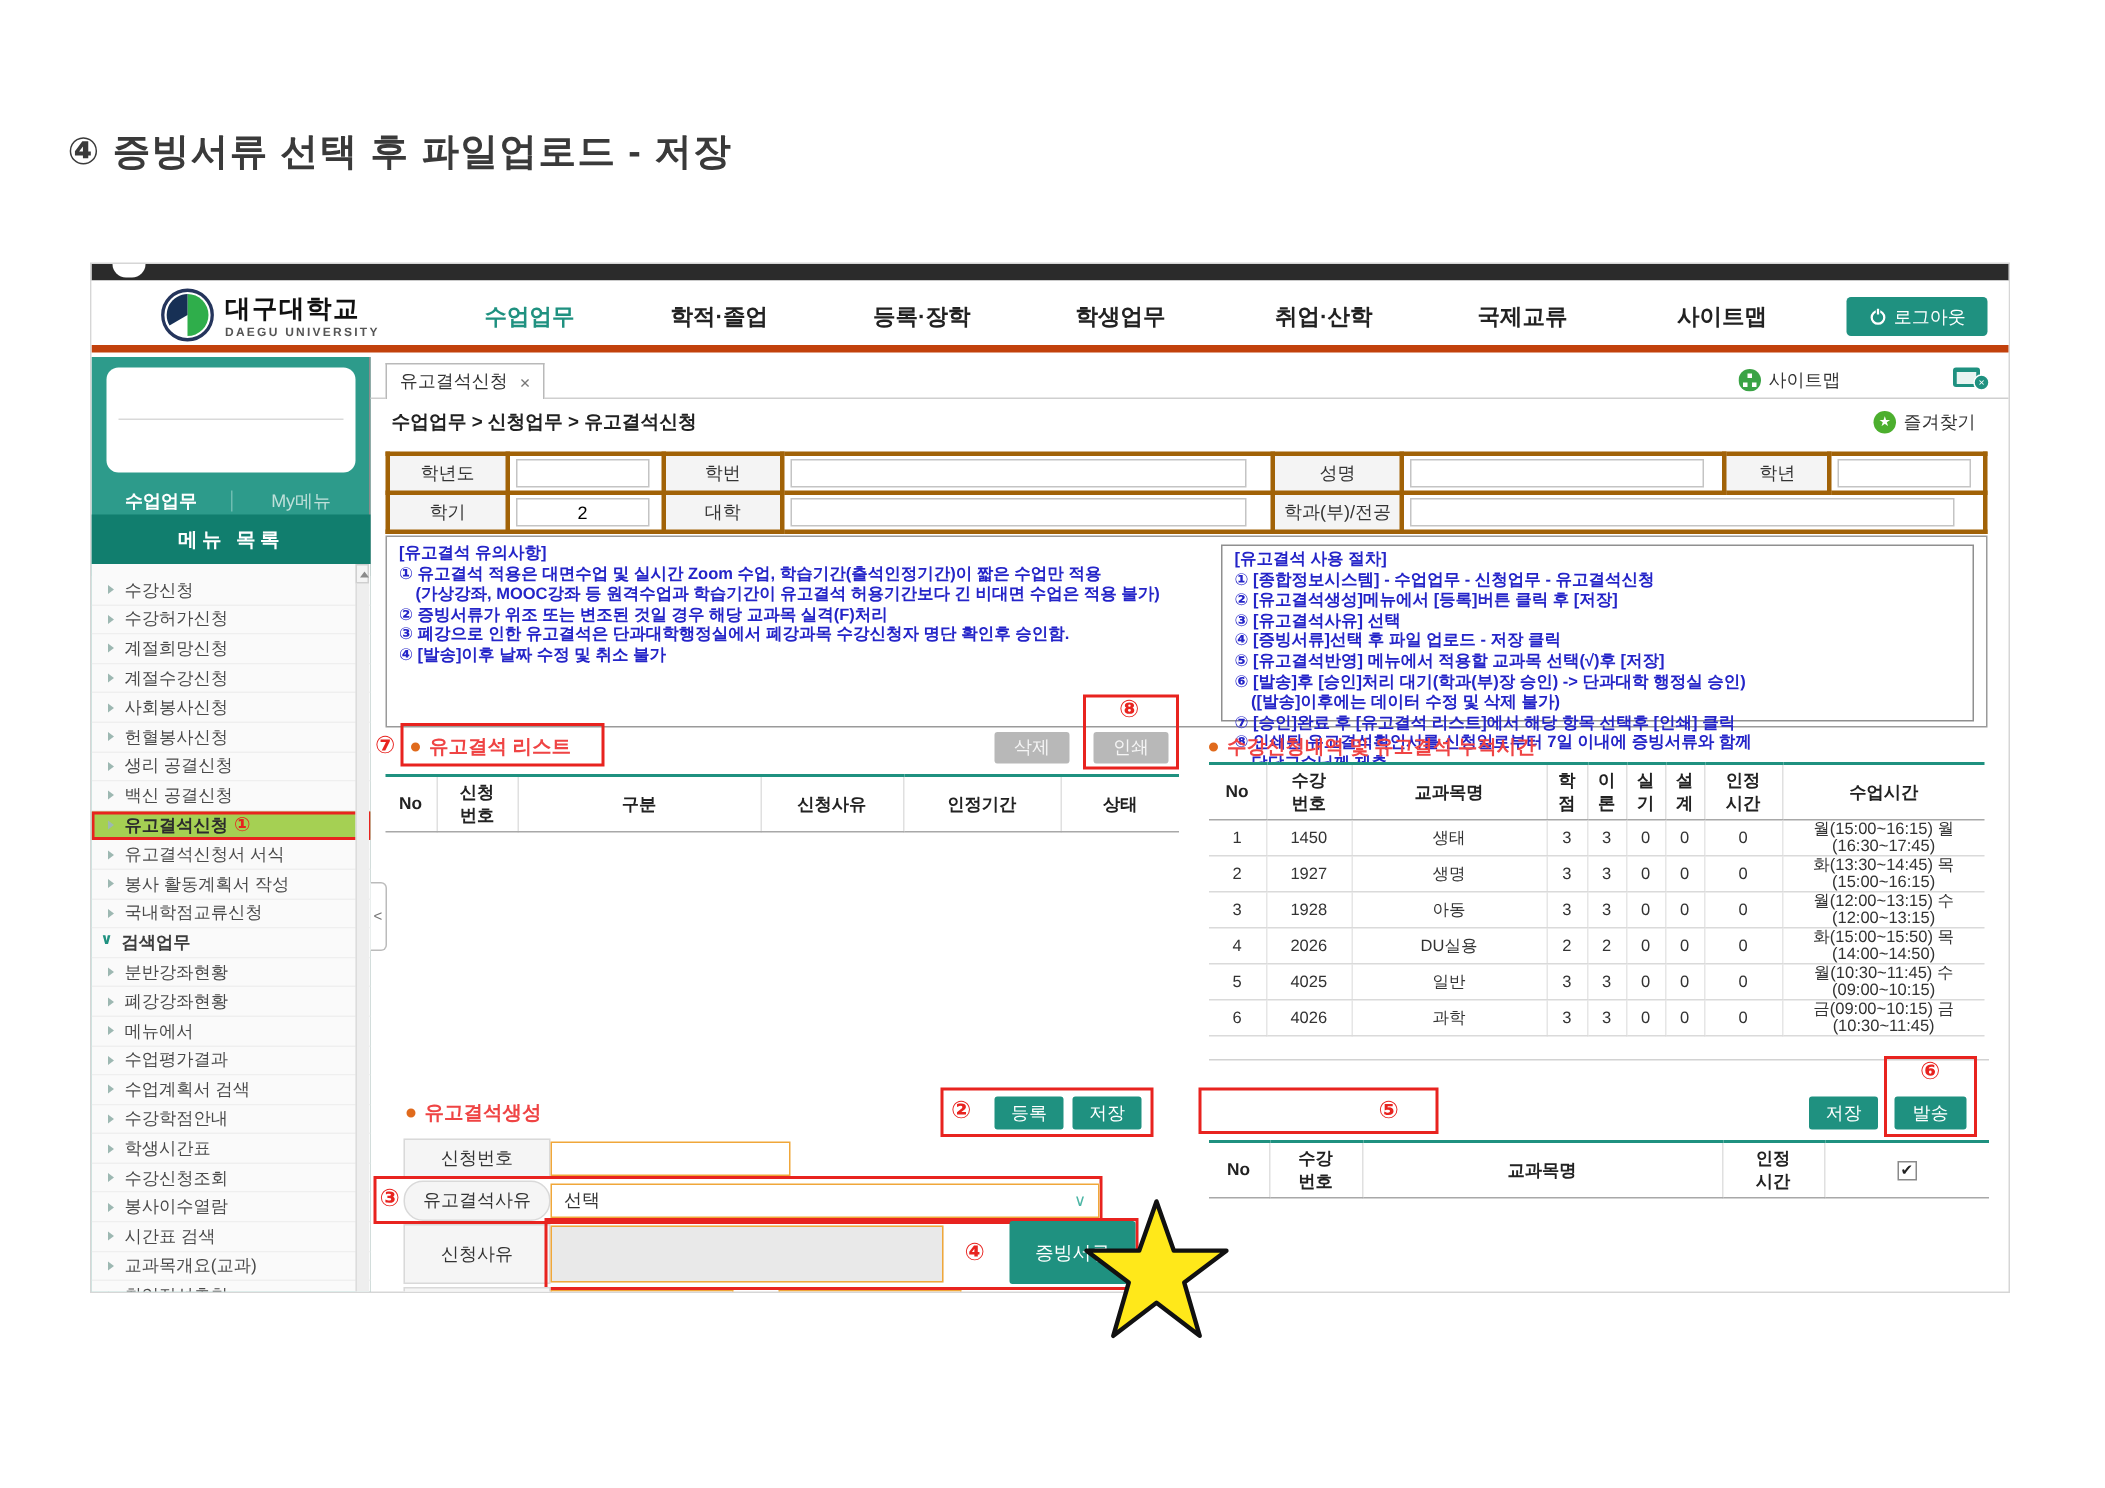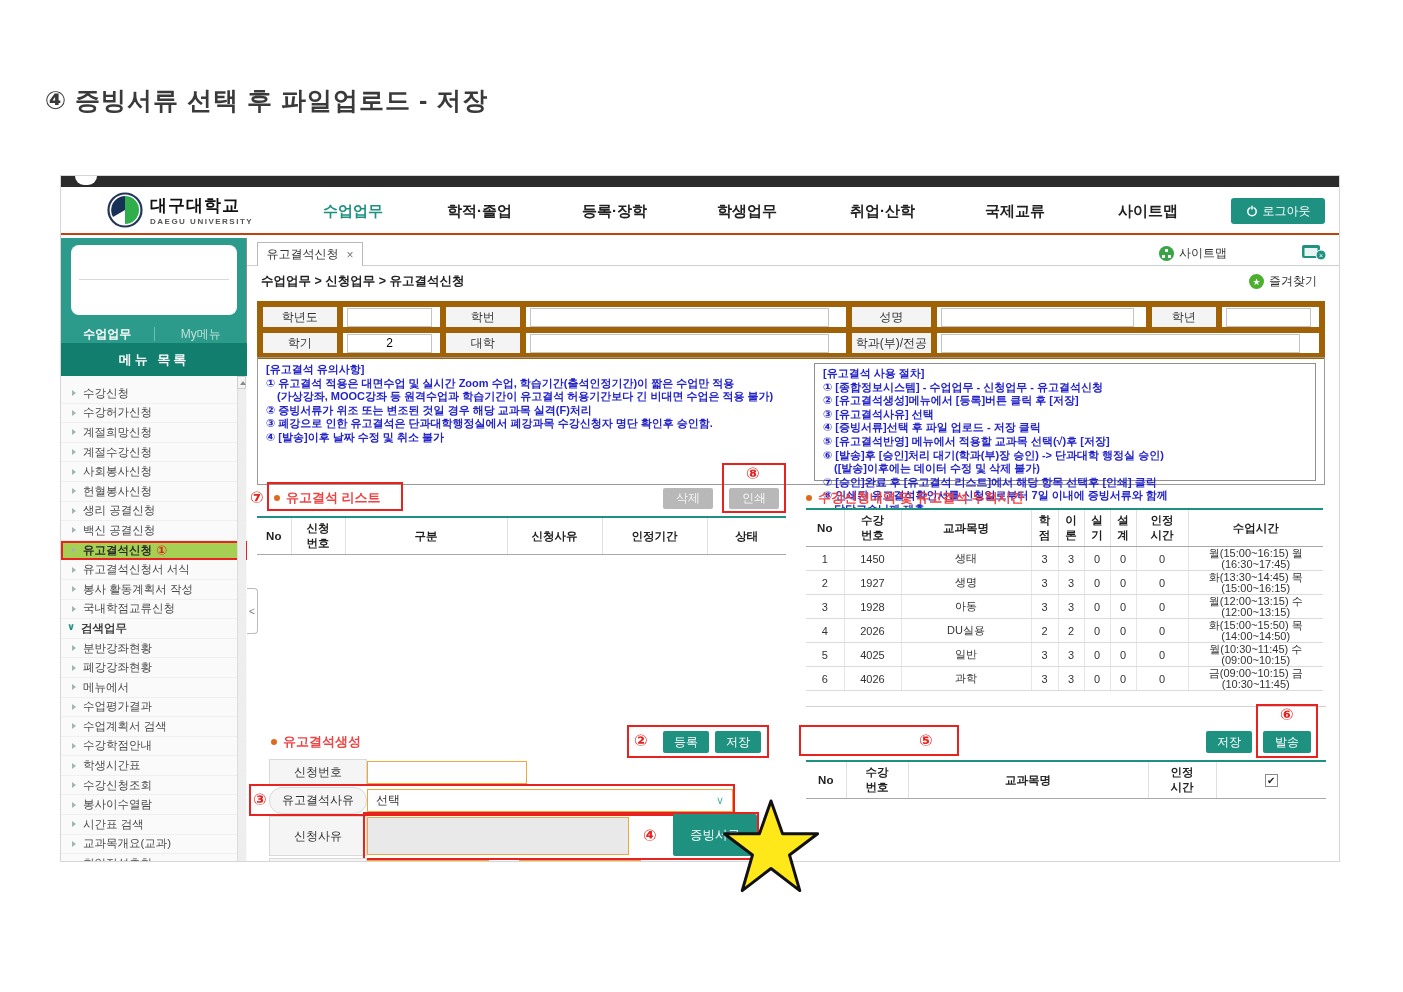--- a/index.html
+++ b/index.html
@@ -10,21 +10,21 @@
 
   
   .ptitle { position:absolute; left:45px; top:84px; font-size:25px; font-weight:600; color:#3a3a3a; letter-spacing:1px; }
 
   
   .window { position:absolute; left:60px; top:175px; width:1280px; height:687px; background:#fff; border:1px solid #d6d6d6; overflow:hidden; }
   .blackbar { position:absolute; left:0; top:0; width:1280px; height:11px; background:#2b2b2b; }
   .notch { position:absolute; left:14px; top:0; width:22px; height:9px; background:#fff; border-radius:0 0 9px 9px; }
 
   
-  .appheader { position:absolute; left:0; top:11px; width:1280px; height:48px; background:#fff; border-bottom:2px solid #c2410c; }
+  .appheader { position:absolute; left:0; top:11px; width:1280px; height:48px; background:#fff; border-bottom:5px solid #c2410c; }
   .logo { position:absolute; left:46px; top:5px; display:flex; align-items:center; gap:7px; }
   .logo-txt-kr { font-size:17px; font-weight:bold; color:#111; letter-spacing:1px; }
   .logo-txt-en { font-size:8px; color:#555; letter-spacing:1.5px; font-weight:bold; }
   .nav { position:absolute; top:15px; font-size:15px; font-weight:bold; color:#222; cursor:pointer; }
   .nav.active { color:#1f9180; }
   .logout { position:absolute; left:1170px; top:11px; width:94px; height:26px; background:#1f9180; color:#fff; font-size:12px; border-radius:3px; display:flex; align-items:center; justify-content:center; gap:5px; cursor:pointer; }
 
   
   .sidebar { position:absolute; left:0; top:62px; width:186px; height:625px; background:#2d9b8b; border-right:1px solid #8b8b8b; }
   .userbox { position:absolute; left:10px; top:7px; width:166px; height:70px; background:#fff; border-radius:8px; }
@@ -49,21 +49,21 @@
   .tabstrip-border { position:absolute; left:186px; top:89px; width:1094px; border-top:1px solid #cfcfcf; }
   .tab { position:absolute; left:196px; top:66px; width:106px; height:24px; background:#fff; border:1px solid #b9b9b9; border-bottom:none; font-size:12px; display:flex; align-items:center; justify-content:center; gap:8px; cursor:pointer; }
   .tab .x { color:#777; font-size:12px; cursor:pointer; }
   .iconlbl { font-size:12px; color:#333; }
   .crumb { position:absolute; left:200px; top:97px; font-size:12.5px; font-weight:bold; color:#222; }
   .fav { position:absolute; left:1188px; top:97px; font-size:12px; color:#333; display:flex; align-items:center; gap:5px; }
   .greendot-star { width:15px; height:15px; border-radius:50%; background:#4caf2e; color:#fff; font-size:9px; display:inline-flex; align-items:center; justify-content:center; }
 
   
   .sform { position:absolute; left:196px; top:125px; width:1068px; border-collapse:collapse; border-top:2px solid #1f9180; }
-  .sform td { border:6px solid #a16207; height:26px; font-size:12px; padding:0 4px; }
+  .sform td { border:3px solid #a16207; height:26px; font-size:12px; padding:0 4px; }
   .sform td.lbl { background:#f4f4f4; text-align:center; color:#333; }
   .sform input { width:96%; height:19px; border:1px solid #c4c4c4; font-size:12px; padding:0 4px; text-align:center; font-family:inherit; }
 
   
   .notice { position:absolute; left:196px; top:181px; width:1068px; height:128px; border:1px solid #9a9a9a; }
   .ncol { position:absolute; top:5px; font-size:11px; line-height:13.6px; color:#2424c8; font-weight:600; white-space:nowrap; }
   .ncol .t { font-weight:bold; }
   .ncol-l { left:8px; }
   .ncol-r { left:556px; width:502px; height:118px; border:1px solid #8f8f8f; padding:3px 8px; }
 

